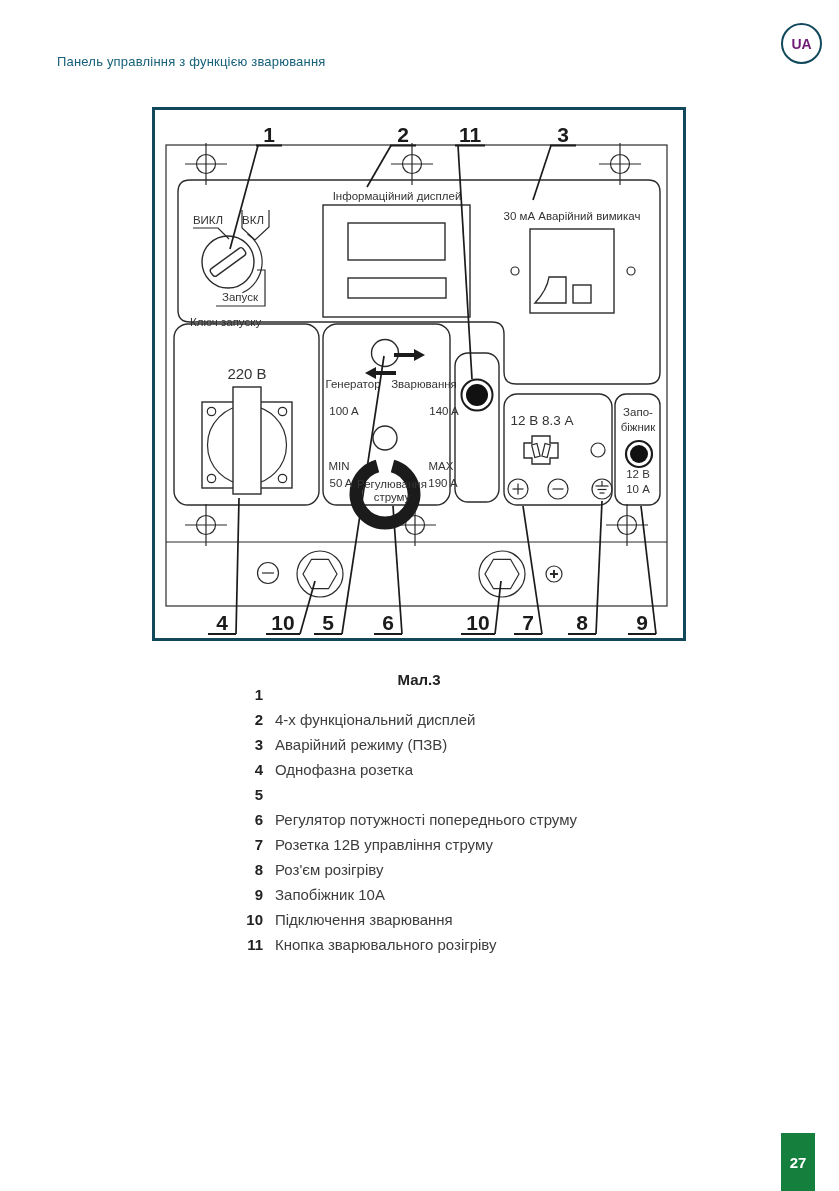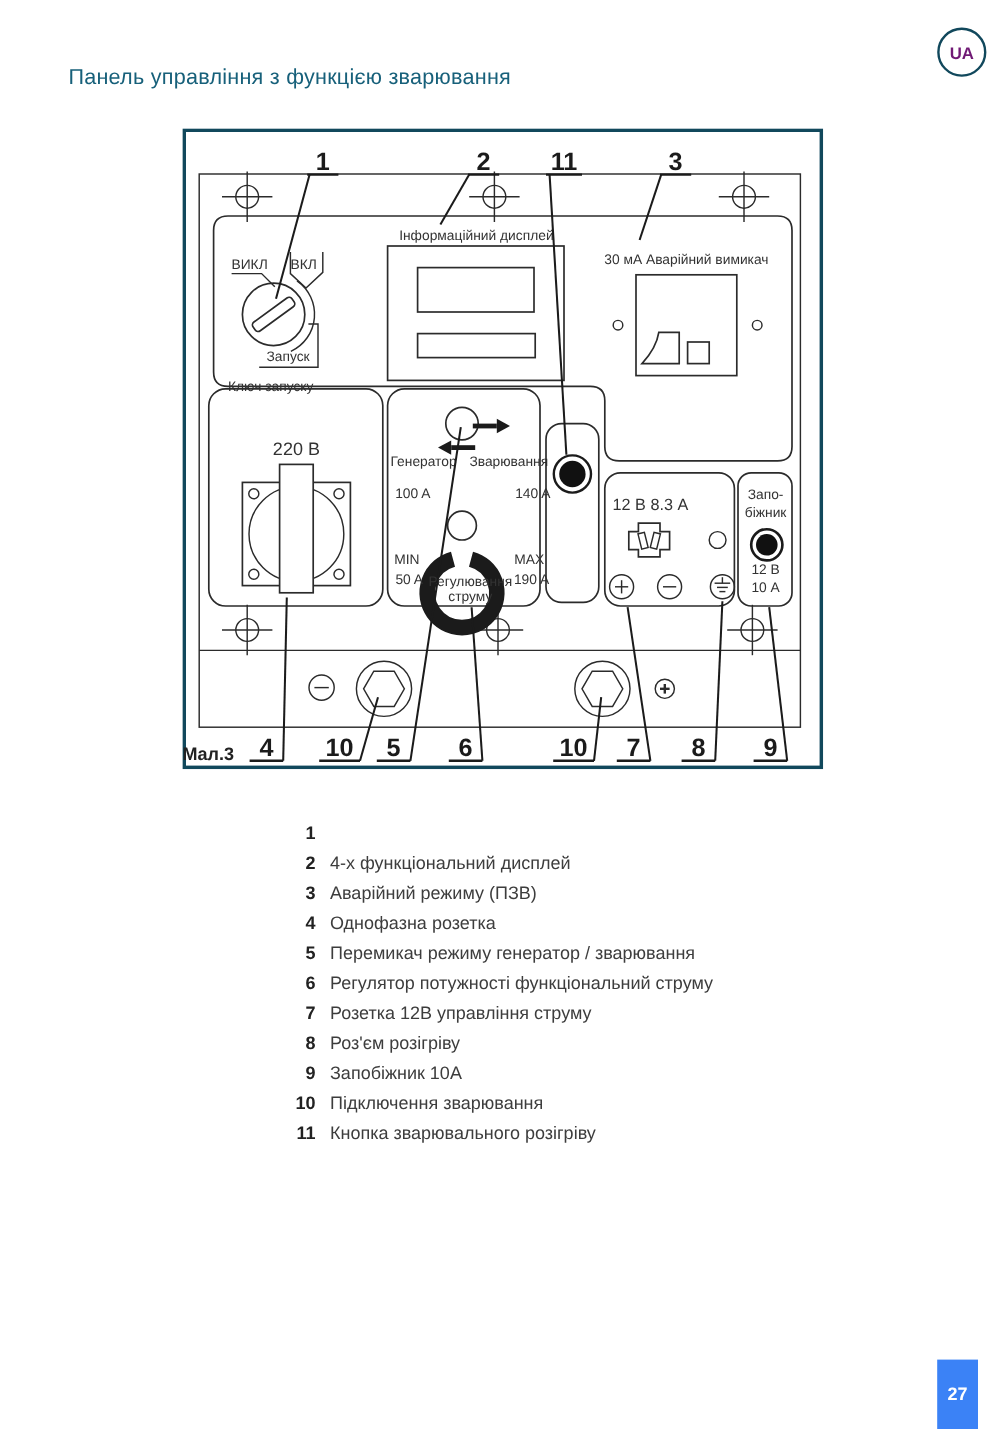--- a/index.html
+++ b/index.html
@@ -1,32 +1,32 @@
 <!DOCTYPE html>
 <html><head>
 <meta charset="utf-8">
 <style>
   html,body{margin:0;padding:0;}
   body{
     width:839px;height:1191px;position:relative;background:#ffffff;
     font-family:"Liberation Sans",sans-serif;overflow:hidden;
   }
-  .title{position:absolute;left:57px;top:54px;font-size:18px;color:#17607a;letter-spacing:.2px;}
+  .title{position:absolute;left:57px;top:54px;font-size:13px;color:#17607a;letter-spacing:.2px;}
   .badge{position:absolute;left:781px;top:23px;width:37px;height:37px;border:2.5px solid #11485c;
     border-radius:50%;color:#701a75;font-weight:bold;font-size:14px;
     display:flex;align-items:center;justify-content:center;}
   .diagram-wrap{position:absolute;left:152px;top:107px;width:534px;height:534px;}
-  .caption{position:absolute;left:152px;top:620px;width:534px;
+  .caption{position:absolute;left:152px;top:671px;width:534px;text-align:center;
     font-weight:bold;font-size:15px;color:#222;}
   .legend{position:absolute;left:230px;top:686px;}
   .lrow{display:flex;height:25px;align-items:baseline;}
   .lnum{display:inline-block;width:33px;text-align:right;font-weight:bold;
     font-size:15px;color:#222;margin-right:12px;flex:0 0 33px;}
   .ltext{font-size:15px;color:#3d3d3d;white-space:nowrap;}
-  .footer{position:absolute;left:781px;top:1133px;width:34px;height:58px;background:#3b82f6;
+  .footer{position:absolute;left:781px;top:1133px;width:34px;height:58px;background:#15803d;
     color:#fff;font-weight:bold;font-size:15px;display:flex;align-items:center;justify-content:center;}
   svg .ln{stroke:#2b2b2b;stroke-width:1.4;fill:none;}
   svg .thin{stroke:#2b2b2b;stroke-width:1.2;fill:none;}
   svg text{font-family:"Liberation Sans",sans-serif;fill:#333;stroke:none;}
   svg .lbl{font-size:11.5px;text-anchor:middle;}
   svg .lblL{font-size:11.5px;text-anchor:start;}
   svg .big{font-size:15px;text-anchor:middle;}
   svg .med{font-size:13.5px;text-anchor:middle;}
   svg .num{font-size:21px;font-weight:bold;text-anchor:middle;fill:#1b1b1b;}
   svg .ldr{stroke:#1b1b1b;stroke-width:1.7;fill:none;}
@@ -260,25 +260,24 @@
   <div class="lrow">
       <span class="lnum">3</span>
       <span class="ltext">Аварійний режиму (ПЗВ)</span>
     </div>
   <div class="lrow">
       <span class="lnum">4</span>
       <span class="ltext">Однофазна розетка</span>
     </div>
   <div class="lrow">
       <span class="lnum">5</span>
-      <span class="ltext">Перемикач режиму генератор / зварювання</span>
     </div>
   <div class="lrow">
       <span class="lnum">6</span>
-      <span class="ltext">Регулятор потужності функціональний струму</span>
+      <span class="ltext">Регулятор потужності попереднього струму</span>
     </div>
   <div class="lrow">
       <span class="lnum">7</span>
       <span class="ltext">Розетка 12В управління струму</span>
     </div>
   <div class="lrow">
       <span class="lnum">8</span>
       <span class="ltext">Роз'єм розігріву</span>
     </div>
   <div class="lrow">

